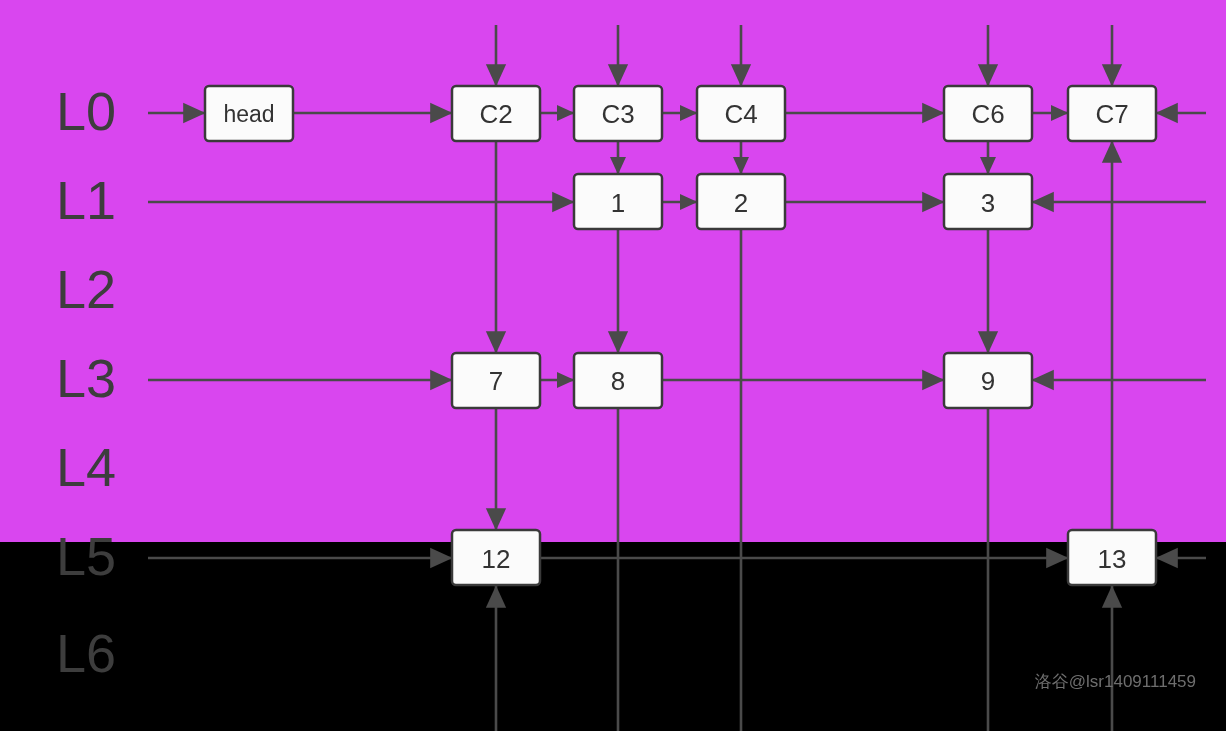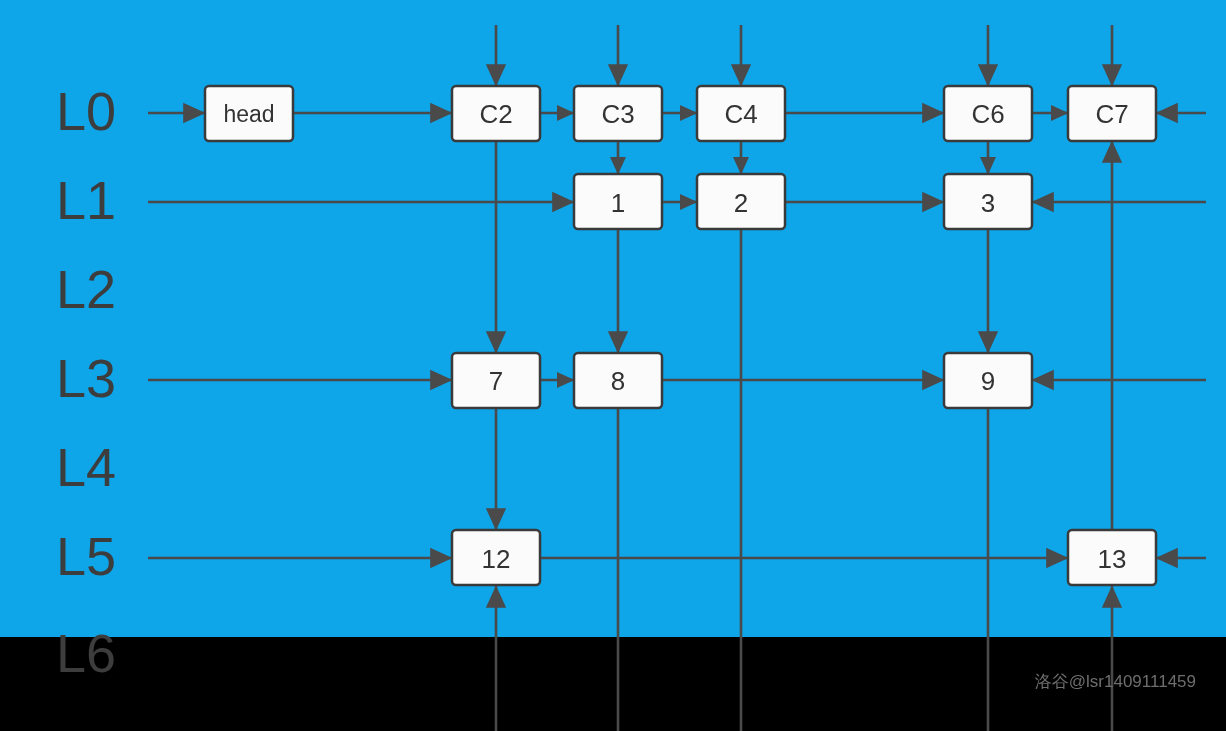--- a/index.html
+++ b/index.html
@@ -1,18 +1,18 @@
 <!DOCTYPE html>
 <html><head>
 <meta charset="utf-8">
 <style>
   html,body{margin:0;padding:0;background:#000;}
   body{width:1226px;height:731px;overflow:hidden;
        font-family:"Liberation Sans","DejaVu Sans",sans-serif;}
-  #stage{position:relative;width:1226px;height:637px;background:#0ea5e9;}
+  #stage{position:relative;width:1226px;height:542px;background:#d946ef;}
   svg{position:absolute;left:0;top:0;}
   .lvl-label{fill:#3d3d3d;font-size:54px;font-family:"Liberation Sans","DejaVu Sans",sans-serif;
              dominant-baseline:middle;text-anchor:start;}
   .boxrect{fill:#fbfbfb;stroke:#3a3a3a;stroke-width:2.5;}
   .boxtext{fill:#333;font-size:26px;font-family:"Liberation Sans","DejaVu Sans",sans-serif;
            text-anchor:middle;dominant-baseline:central;}
   .boxtext.small{font-size:23px;}
   .plain{stroke:#4a4a4a;stroke-width:2.6;fill:none;}
   .wm{fill:#6e6e6e;font-size:17px;font-family:"Liberation Sans","DejaVu Sans",sans-serif;
       text-anchor:end;}

